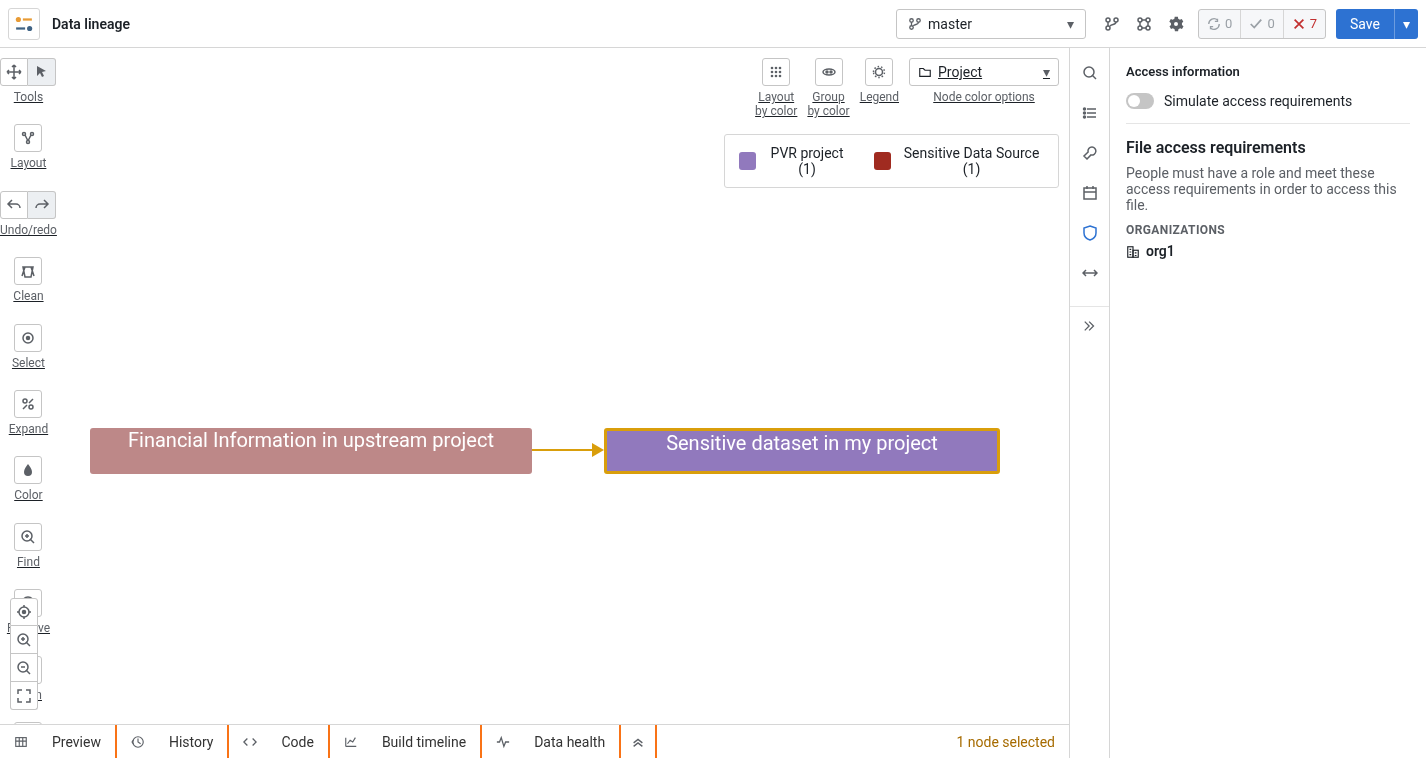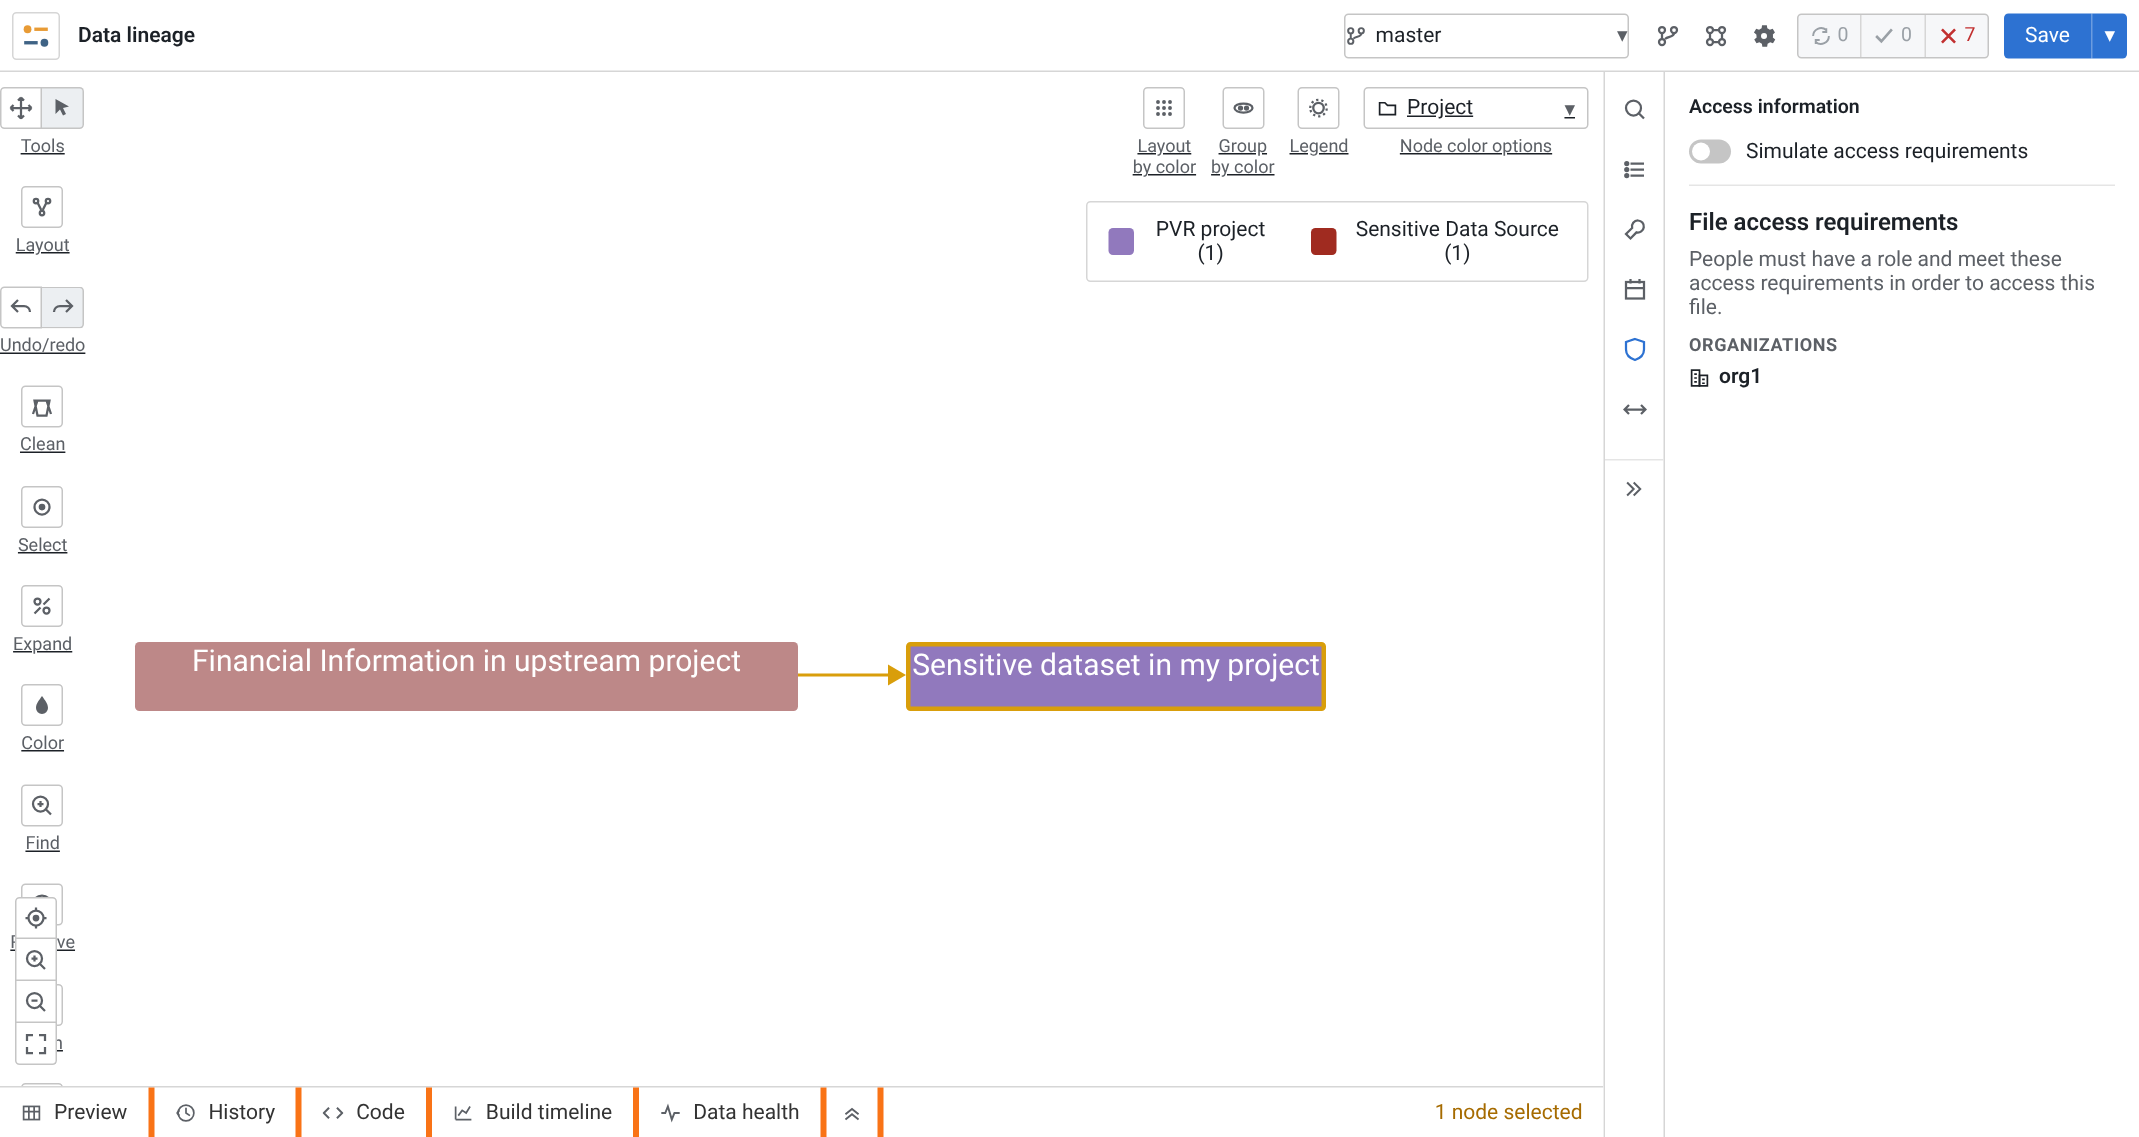--- a/index.html
+++ b/index.html
@@ -33,21 +33,21 @@
   }
   .app-logo svg { width: 18px; height: 18px; }
   .page-title { font-weight: 600; flex: 1; }
   .branch-select {
     width: 190px;
     height: 30px;
     border: 1px solid #c5c5c5;
     border-radius: 3px;
     display: flex;
     align-items: center;
-    padding: 0 0;
+    padding: 0 11px;
     gap: 6px;
     margin-right: 10px;
     font-size: 14px;
     color: #1c2127;
   }
   .branch-select .caret { margin-left: auto; color:#5c6066; }
   .hdr-icon-btn {
     width: 28px; height: 28px;
     display: flex;
     align-items: center;
@@ -234,21 +234,21 @@
     border-radius: 3px;
     display:flex;align-items:flex-start;justify-content:center;
     font-size:20px;
     color:#fff;
   }
   .node1 {
     top: 380px; left: 90px; width: 442px;
     background: #bd8888;
   }
   .node2 {
-    top: 380px; left: 604px; width: 280px;
+    top: 380px; left: 604px; width: 396px;
     background: #9179bd;
     border: 3px solid #d99e0b;
   }
   .arrow-line {
     position:absolute;
     top: 401px; left: 532px;
     width: 62px; height: 0;
     border-top: 2px solid #d99e0b;
   }
   .arrow-head {
@@ -274,23 +274,23 @@
     left:0; right:0; bottom:0;
     height:34px;
     border-top:1px solid #d6d6d6;
     background: #fff;
     display:flex;
     align-items:center;
     padding-right: 14px;
   }
   .btab {
     height:100%;
-    border-right:4px solid #f97316;
+    border-right:2px solid #f97316;
     display:flex;align-items:center;
-    gap:8px;
+    gap:24px;
     padding: 0 14px;
     color:#333;
   }
   .btab .ic { color:#5c6066; }
   .btab.collapse { padding: 0 10px; }
   .status-right { margin-left:auto; color:#a66b00; }
   svg { display:block; }
 </style>
 </head>
 <body>

